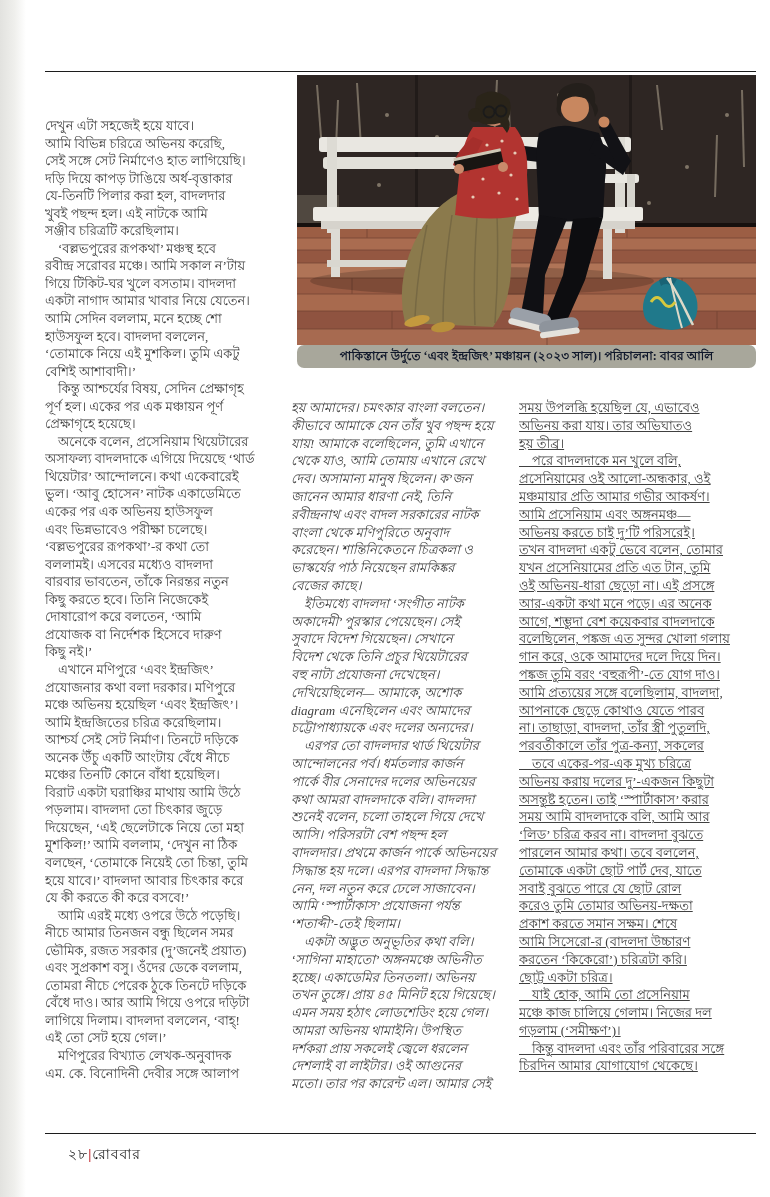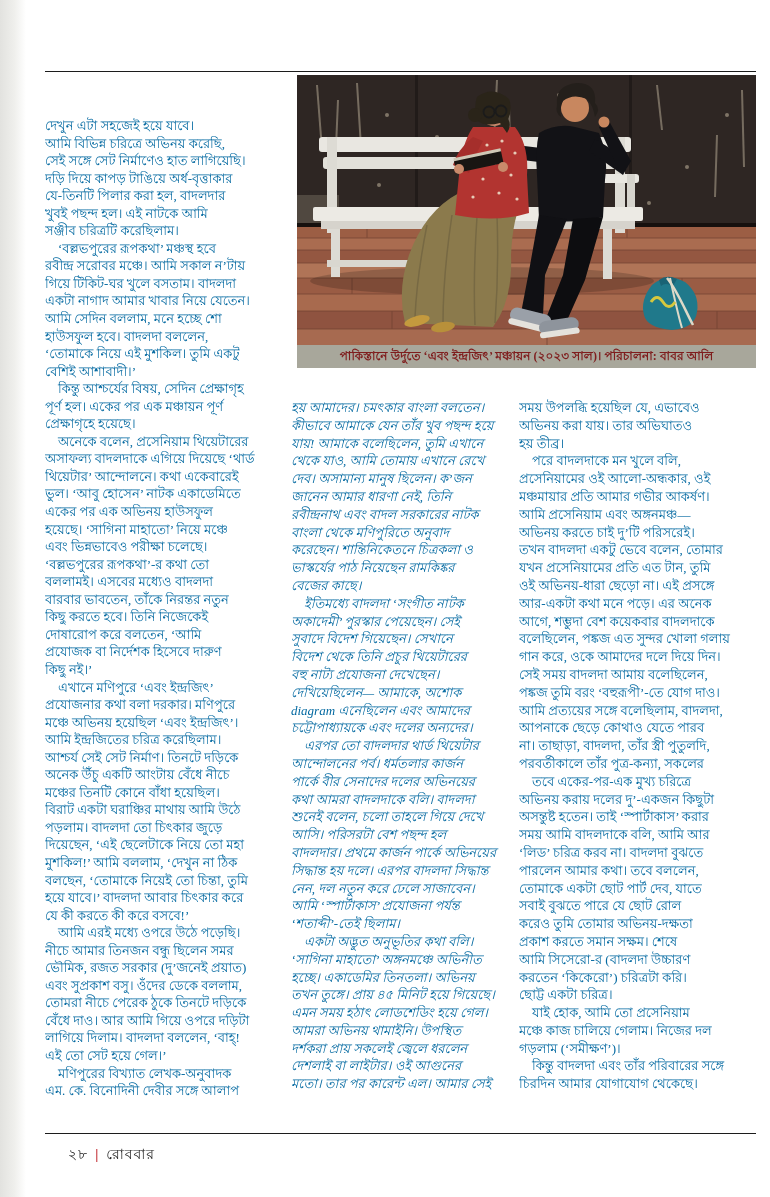--- a/index.html
+++ b/index.html
@@ -14,32 +14,32 @@
     background:linear-gradient(90deg,#e2e2df 0%,#efefec 55%,#ffffff 100%);
   }
   .rule{position:absolute;background:#1c1c1c;height:1px;}
   .rule-top{left:45px;top:71px;width:711px;}
   .rule-bottom{left:45px;top:1133px;width:711px;}
 
   .photo-wrap{position:absolute;left:297px;top:75px;width:459px;height:270px;overflow:hidden;}
   .caption-bar{
     position:absolute;left:297px;top:345px;width:459px;height:23px;
     background:#a8a79b;display:flex;align-items:center;justify-content:center;
-    font-size:12px;font-weight:bold;color:#7f1d1d;letter-spacing:.1px;
+    font-size:12px;font-weight:bold;color:#0f172a;letter-spacing:.1px;border-radius:7px;
   }
 
-  .col{position:absolute;font-size:13px;color:#0369a1;overflow:hidden;}
+  .col{position:absolute;font-size:13px;color:#404040;overflow:hidden;}
   .col .tl{white-space:pre-wrap;}
   .col1{left:45px;top:117px;width:243px;height:995px;line-height:17.55px;}
   .col2{left:291px;top:399px;width:227px;height:718px;line-height:17.8px;font-style:italic;}
-  .col3{left:519px;top:399px;width:235px;height:718px;line-height:17.8px;}
+  .col3{left:519px;top:399px;width:235px;height:718px;line-height:17.8px;text-decoration:underline;}
 
   .footer{
     position:absolute;left:68px;top:1143px;font-size:14px;color:#1d1d1d;
-    letter-spacing:1px;display:flex;gap:7px;align-items:center;
+    letter-spacing:1px;display:flex;align-items:center;
   }
   .footer .sep{color:#c0272d;font-weight:bold;}
 </style>
 </head>
 <body>
 
 <div class="page">
   <div class="scan-edge"></div>
 
   <div class="rule rule-top"></div>
@@ -216,21 +216,20 @@
       <div class="tl">‘তোমাকে নিয়ে এই মুশকিল। তুমি একটু</div>
       <div class="tl">বেশিই আশাবাদী।’</div>
       <div class="tl">&nbsp;&nbsp;&nbsp;&nbsp;কিন্তু আশ্চর্যের বিষয়, সেদিন প্রেক্ষাগৃহ</div>
       <div class="tl">পূর্ণ হল। একের পর এক মঞ্চায়ন পূর্ণ</div>
       <div class="tl">প্রেক্ষাগৃহে হয়েছে।</div>
       <div class="tl">&nbsp;&nbsp;&nbsp;&nbsp;অনেকে বলেন, প্রসেনিয়াম থিয়েটারের</div>
       <div class="tl">অসাফল্য বাদলদাকে এগিয়ে দিয়েছে ‘থার্ড</div>
       <div class="tl">থিয়েটার’ আন্দোলনে। কথা একেবারেই</div>
       <div class="tl">ভুল। ‘আবু হোসেন’ নাটক একাডেমিতে</div>
       <div class="tl">একের পর এক অভিনয় হাউসফুল</div>
-      <div class="tl">হয়েছে। ‘সাগিনা মাহাতো’ নিয়ে মঞ্চে</div>
       <div class="tl">এবং ভিন্নভাবেও পরীক্ষা চলেছে।</div>
       <div class="tl">‘বল্লভপুরের রূপকথা’-র কথা তো</div>
       <div class="tl">বললামই। এসবের মধ্যেও বাদলদা</div>
       <div class="tl">বারবার ভাবতেন, তাঁকে নিরন্তর নতুন</div>
       <div class="tl">কিছু করতে হবে। তিনি নিজেকেই</div>
       <div class="tl">দোষারোপ করে বলতেন, ‘আমি</div>
       <div class="tl">প্রযোজক বা নির্দেশক হিসেবে দারুণ</div>
       <div class="tl">কিছু নই।’</div>
       <div class="tl">&nbsp;&nbsp;&nbsp;&nbsp;এখানে মণিপুরে ‘এবং ইন্দ্রজিৎ’</div>
       <div class="tl">প্রযোজনার কথা বলা দরকার। মণিপুরে</div>
@@ -307,21 +306,20 @@
       <div class="tl">মঞ্চমায়ার প্রতি আমার গভীর আকর্ষণ।</div>
       <div class="tl">আমি প্রসেনিয়াম এবং অঙ্গনমঞ্চ—</div>
       <div class="tl">অভিনয় করতে চাই দু’টি পরিসরেই।</div>
       <div class="tl">তখন বাদলদা একটু ভেবে বলেন, তোমার</div>
       <div class="tl">যখন প্রসেনিয়ামের প্রতি এত টান, তুমি</div>
       <div class="tl">ওই অভিনয়-ধারা ছেড়ো না। এই প্রসঙ্গে</div>
       <div class="tl">আর-একটা কথা মনে পড়ে। এর অনেক</div>
       <div class="tl">আগে, শম্ভুদা বেশ কয়েকবার বাদলদাকে</div>
       <div class="tl">বলেছিলেন, পঙ্কজ এত সুন্দর খোলা গলায়</div>
       <div class="tl">গান করে, ওকে আমাদের দলে দিয়ে দিন।</div>
-      <div class="tl">সেই সময় বাদলদা আমায় বলেছিলেন,</div>
       <div class="tl">পঙ্কজ তুমি বরং ‘বহুরূপী’-তে যোগ দাও।</div>
       <div class="tl">আমি প্রত্যয়ের সঙ্গে বলেছিলাম, বাদলদা,</div>
       <div class="tl">আপনাকে ছেড়ে কোথাও যেতে পারব</div>
       <div class="tl">না। তাছাড়া, বাদলদা, তাঁর স্ত্রী পুতুলদি,</div>
       <div class="tl">পরবর্তীকালে তাঁর পুত্র-কন্যা, সকলের</div>
       <div class="tl">&nbsp;&nbsp;&nbsp;&nbsp;তবে একের-পর-এক মুখ্য চরিত্রে</div>
       <div class="tl">অভিনয় করায় দলের দু’-একজন কিছুটা</div>
       <div class="tl">অসন্তুষ্ট হতেন। তাই ‘স্পার্টাকাস’ করার</div>
       <div class="tl">সময় আমি বাদলদাকে বলি, আমি আর</div>
       <div class="tl">‘লিড’ চরিত্র করব না। বাদলদা বুঝতে</div>

